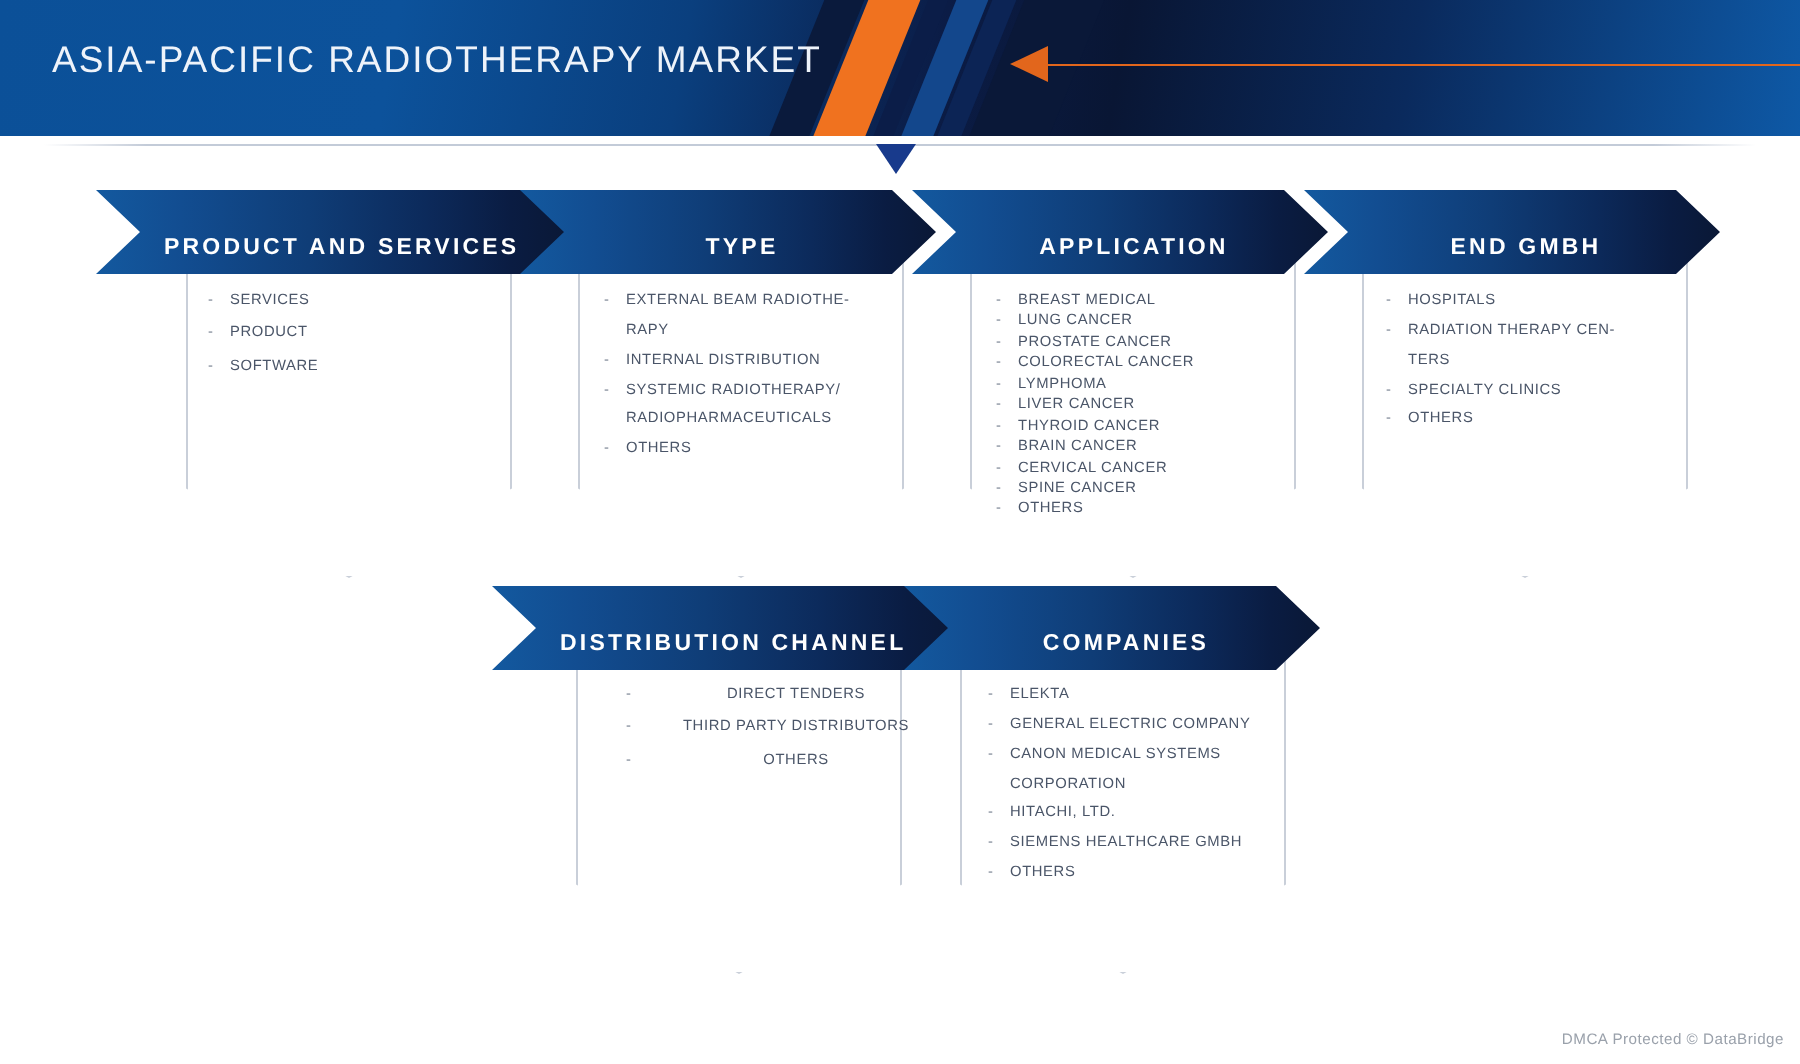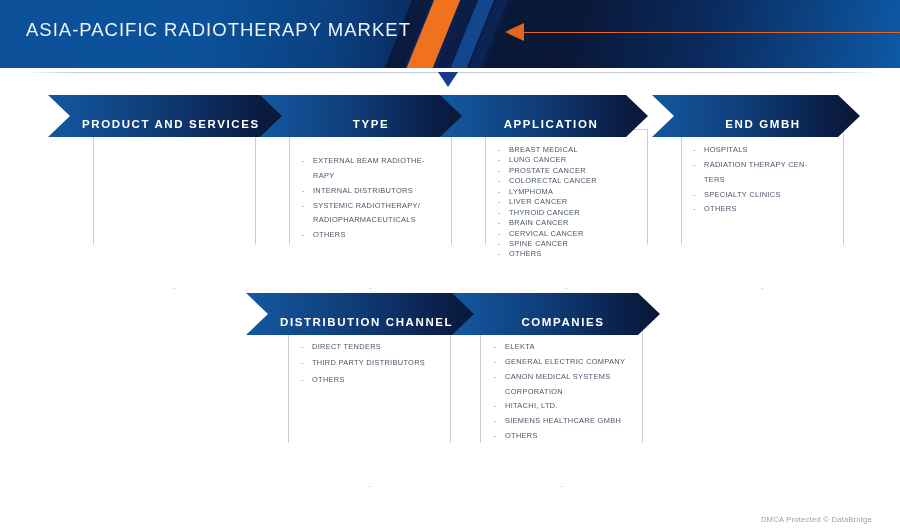--- a/index.html
+++ b/index.html
@@ -89,21 +89,21 @@
   }
   .blist li::before{
     content:"-";position:absolute;left:6px;top:0;color:#7b8594;
   }
   .blist.loose li{margin-bottom:6.5px;}
   .blist.tight li{margin-bottom:0.6px;}
   .blist.semi li{margin-bottom:5.0px;}
 
   
   .footer{
-    position:absolute;right:28px;bottom:8px;
+    position:absolute;right:8px;bottom:8px;
     color:#9aa1ab;font-size:7.6px;letter-spacing:0.25px;
   }
 </style>
 <style>.blist li.nodash::before{content:"";}</style></head>
 <body>
 
 <div id="stage">
 
   <div class="header">
     <div class="hdr-stripe s1"></div>
@@ -132,32 +132,37 @@
   <div class="card" style="left:681px;top:129px;width:163px;height:160px;">
     <div class="card-inner"></div>
   </div>
 
   <div class="banner" style="left:48px;top:95px;width:236px;">
     <span class="banner-label left">PRODUCT AND SERVICES</span>
   </div>
   <div class="banner" style="left:260px;top:95px;width:208px;">
     <span class="banner-label">TYPE</span>
   </div>
-  <div class="banner" style="left:440px;top:95px;width:208px;">
+  <div class="banner" style="left:456px;top:95px;width:208px;">
     <span class="banner-label">APPLICATION</span>
   </div>
   <div class="banner" style="left:652px;top:95px;width:208px;">
     <span class="banner-label">END GMBH</span>
   </div>
 
-
-  <ul class="blist semi" style="left:296px;top:156px;width:160px;">
+  <ul class="blist loose" style="left:98px;top:145px;width:155px;">
+    <li>SERVICES</li>
+    <li>PRODUCT</li>
+    <li>SOFTWARE</li>
+  </ul>
+
+  <ul class="blist semi" style="left:296px;top:145px;width:160px;">
     <li>EXTERNAL BEAM RADIOTHE-</li>
     <li style="list-style: none; padding-left: 17px; --no-dash: 1;" class="nodash">RAPY</li>
-    <li>INTERNAL DISTRIBUTORS</li>
+    <li>INTERNAL DISTRIBUTION</li>
     <li>SYSTEMIC RADIOTHERAPY/</li>
     <li style="list-style: none; padding-left: 17px; --no-dash: 1;" class="nodash">RADIOPHARMACEUTICALS</li>
     <li>OTHERS</li>
   </ul>
 
   <ul class="blist tight" style="left:492px;top:145px;width:160px;">
     <li>BREAST MEDICAL</li>
     <li>LUNG CANCER</li>
     <li>PROSTATE CANCER</li>
     <li>COLORECTAL CANCER</li>
@@ -185,21 +190,21 @@
     <div class="card-inner"></div>
   </div>
 
   <div class="banner" style="left:246px;top:293px;width:236px;">
     <span class="banner-label left">DISTRIBUTION CHANNEL</span>
   </div>
   <div class="banner" style="left:452px;top:293px;width:208px;">
     <span class="banner-label">COMPANIES</span>
   </div>
 
-  <ul class="blist loose" style="left:295px;top:342px;width:165px;">
+  <ul class="blist loose" style="left:307px;top:342px;width:165px;text-align:center;">
     <li>DIRECT TENDERS</li>
     <li>THIRD PARTY DISTRIBUTORS</li>
     <li>OTHERS</li>
   </ul>
 
   <ul class="blist semi" style="left:488px;top:342px;width:165px;">
     <li>ELEKTA</li>
     <li>GENERAL ELECTRIC COMPANY</li>
     <li> CANON MEDICAL SYSTEMS</li>
     <li style="list-style: none; padding-left: 17px; --no-dash: 1;" class="nodash">CORPORATION</li>

